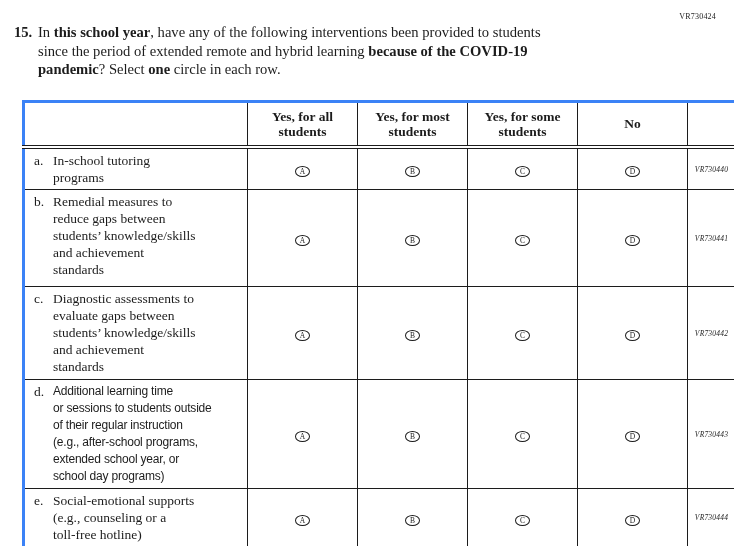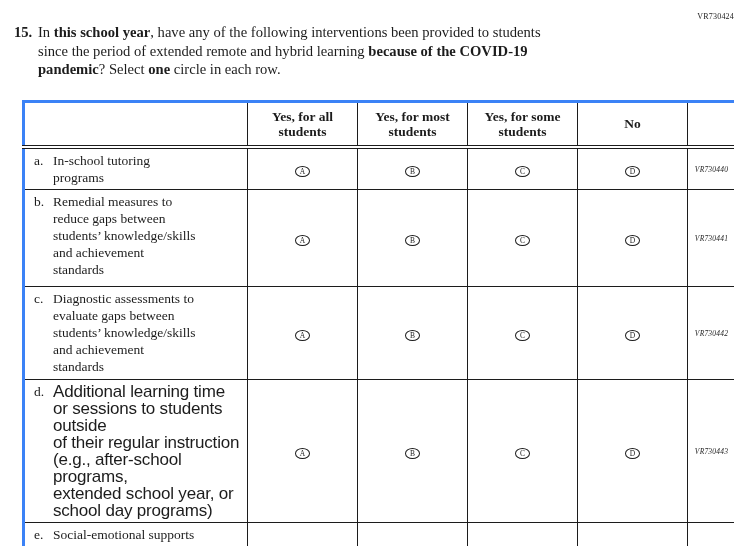--- a/index.html
+++ b/index.html
@@ -2,21 +2,21 @@
 <html><head>
 <meta charset="utf-8">
 <style>
   html,body{margin:0;padding:0;}
   body{
     width:734px;height:546px;position:relative;background:#ffffff;
     font-family:"Liberation Serif","DejaVu Serif",serif;color:#1c1c1c;
     overflow:hidden;
   }
   .form-code-top{
-    position:absolute;top:12px;right:0;
+    position:absolute;top:12px;right:18px;
     font-size:8px;letter-spacing:0.2px;color:#1c1c1c;
   }
   .question{
     position:absolute;top:23px;left:14px;width:660px;
     display:flex;align-items:flex-start;
     font-size:14.6px;line-height:18.6px;
   }
   .question-number{font-weight:bold;width:24px;flex:0 0 24px;}
   .question-text{flex:1;}
   .survey-table{
@@ -36,21 +36,21 @@
     vertical-align:top;padding:3px 2px 3px 9px;
     font-size:13.5px;line-height:17px;text-align:left;margin-top:13px;
   }
   td.label-cell .marker{display:inline-block;width:19px;vertical-align:top;}
   td.label-cell .label-text{
     display:inline-block;width:calc(100% - 21px);vertical-align:top;
     white-space:pre-line;
   }
   td.label-cell .label-text.sans{
     font-family:"Liberation Sans","DejaVu Sans",sans-serif;
-    font-size:17px;letter-spacing:-0.2px;
+    font-size:12px;letter-spacing:-0.2px;
   }
   td.option-cell{text-align:center;}
   .bubble{
     display:inline-flex;align-items:center;justify-content:center;
     width:15px;height:11px;border:1px solid #1c1c1c;border-radius:50%;
     box-sizing:border-box;background:#fff;cursor:pointer;
   }
   .bubble .bubble-letter{
     font-size:7.5px;line-height:7.5px;font-family:"Liberation Serif",serif;
     color:#1c1c1c;transform:translateY(-0.5px);

